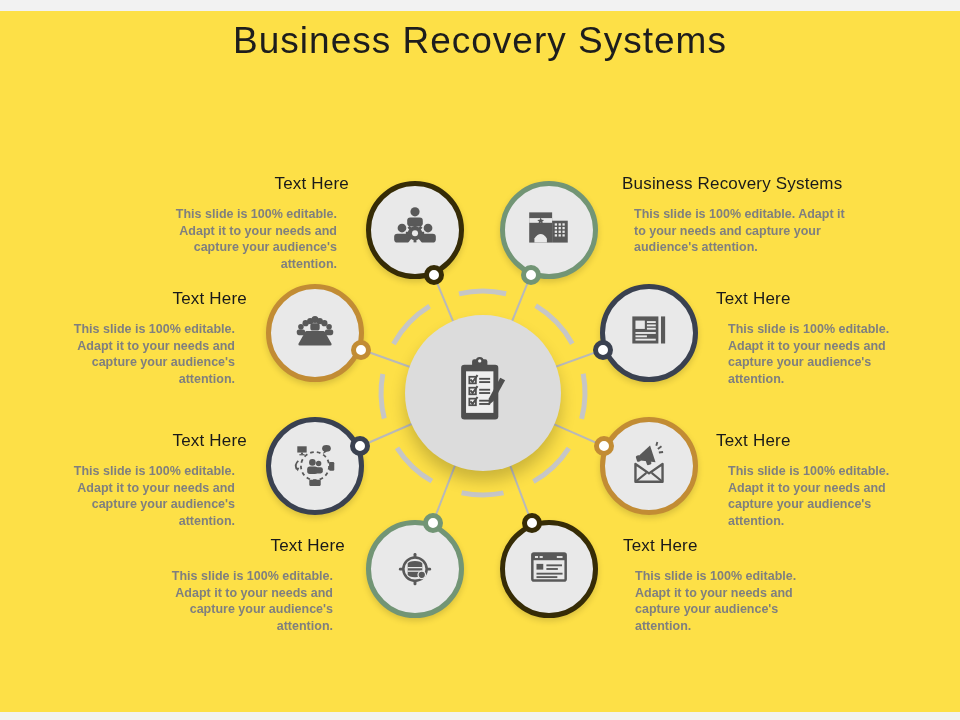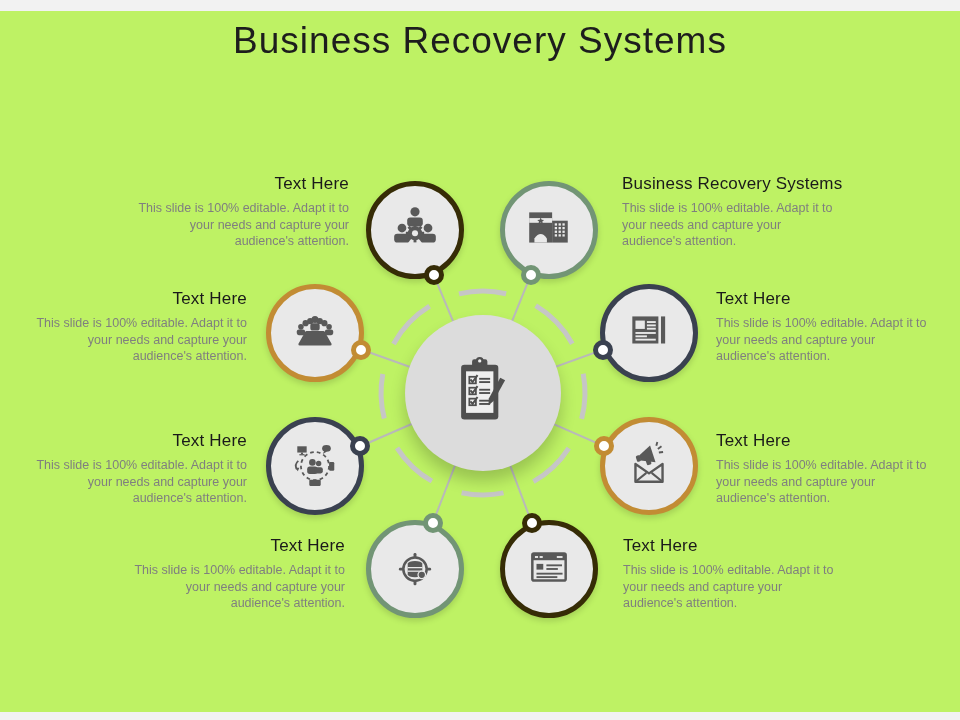--- a/index.html
+++ b/index.html
@@ -1,33 +1,33 @@
 <!DOCTYPE html>
 <html><head>
 <meta charset="utf-8">
 <style>
   html,body{margin:0;padding:0;background:#ffffff;font-family:"Liberation Sans",sans-serif;}
-  .slide{position:relative;width:960px;height:720px;background:#bef264;overflow:hidden;}
+  .slide{position:relative;width:960px;height:720px;background:#fde047;overflow:hidden;}
   .strip{position:absolute;left:0;width:960px;background:#f2f2f2;}
   .strip.top{top:0;height:11px;}
   .strip.bottom{top:712px;height:8px;}
   .title{position:absolute;top:20px;left:0;width:960px;text-align:center;font-size:37px;
          font-weight:400;color:#1d1d1d;letter-spacing:1px;}
   svg.connector-layer{position:absolute;left:0;top:0;z-index:1;}
   .hub{position:absolute;left:405px;top:315px;width:156px;height:156px;border-radius:50%;
        background:#dcdcdc;display:flex;align-items:center;justify-content:center;
        box-shadow:0 10px 16px rgba(0,0,0,0.2);z-index:3;}
   .node{position:absolute;width:88px;height:88px;border:5px solid #444;border-radius:50%;
         background:#e9e9e9;display:flex;align-items:center;justify-content:center;
         box-shadow:0 3px 6px rgba(0,0,0,0.15);z-index:2;}
   .dot{position:absolute;width:10px;height:10px;border:5px solid #444;border-radius:50%;
        background:#ffffff;z-index:4;}
   .tblock{position:absolute;z-index:2;}
   .tblock h3{margin:0 0 6px 0;font-size:17px;font-weight:400;color:#1a1a1a;letter-spacing:0.2px;}
-  .tblock p{margin:0;font-size:12.5px;line-height:1.32;color:#7f7f7f;}
+  .tblock p{margin:12px;font-size:12.5px;line-height:1.32;color:#7f7f7f;font-weight:bold;}
   .align-right{text-align:right;}
   .align-left{text-align:left;}
 </style>
 </head>
 <body>
 
 <div class="slide">
   <div class="strip top"></div>
   <div class="strip bottom"></div>
 

